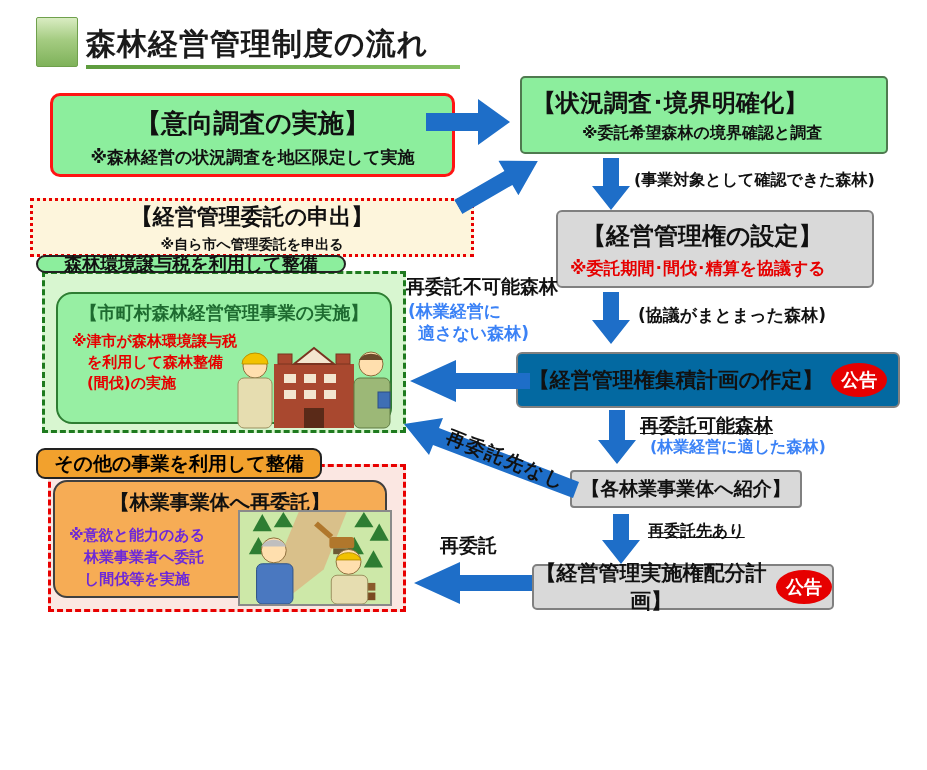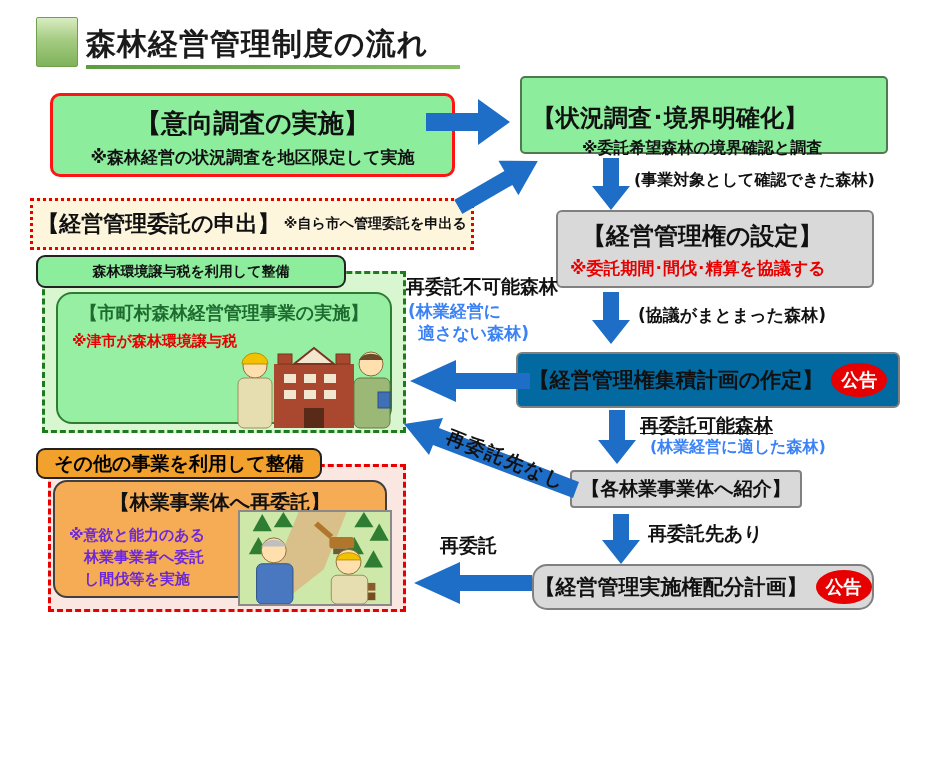--- a/index.html
+++ b/index.html
@@ -18,53 +18,53 @@
   .fbox { position:absolute; text-align:center; }
   .fbox .bt { font-weight:bold; color:#111; }
   .fbox .bn { font-weight:bold; }
 
   .box-ikou { left:50px; top:85px; width:405px; height:84px; background:#8cee9d;
     border:3px solid #ff1414; border-radius:10px; padding-top:10px; }
   .box-ikou .bt { font-size:26px; }
   .box-ikou .bn { font-size:17px; color:#111; margin-top:5px; }
 
   .box-joukyou { left:520px; top:68px; width:368px; height:78px; background:#8cee9d;
-    border:2px solid #4f7a4f; border-radius:5px; padding-top:24px; }
+    border:2px solid #4f7a4f; border-radius:5px; padding-top:9px; }
   .box-joukyou .bt { font-size:24px; text-align:left; padding-left:10px; }
   .box-joukyou .bn { font-size:16px; color:#111; margin-top:4px; padding-left:60px; text-align:left; }
 
-  .box-moushide { left:30px; top:190px; width:444px; height:52px; background:#fdf5dc;
-    border:3px dotted #e80000; display:flex; align-items:center; justify-content:center; gap:4px; }
+  .box-moushide { left:30px; top:190px; width:444px; height:59px; background:#fdf5dc;
+    border:3px dotted #e80000; display:flex; align-items:center; justify-content:center; gap:4px;flex-direction:column; }
   .box-moushide .bt { font-size:22px; }
   .box-moushide .bn { font-size:14px; color:#111; }
 
   .box-kanriken { left:556px; top:202px; width:318px; height:78px; background:#d9d9d9;
     border:2px solid #808080; border-radius:6px; padding-top:8px; }
   .box-kanriken .bt { font-size:24px; text-align:left; padding-left:24px; }
   .box-kanriken .bn { font-size:17px; color:#e60000; margin-top:5px; text-align:left; padding-left:12px; }
 
   .box-shuuseki { left:516px; top:344px; width:384px; height:56px; background:#0369a1;
     border:2px solid #808080; border-radius:6px; display:flex; align-items:center; justify-content:center; gap:8px; }
   .box-shuuseki .bt { font-size:21px; }
 
   .box-shoukai { left:570px; top:462px; width:232px; height:38px; background:#d9d9d9;
     border:2px solid #808080; border-radius:4px; display:flex; align-items:center; justify-content:center; }
   .box-shoukai .bt { font-size:19px; }
 
-  .box-haibun { left:532px; top:556px; width:342px; height:46px; background:#d9d9d9;
-    border:2px solid #808080; border-radius:15px; display:flex; align-items:center; justify-content:center; gap:8px; }
+  .box-haibun { left:532px; top:556px; width:302px; height:46px; background:#d9d9d9;
+    border:2px solid #808080; border-radius:5px; display:flex; align-items:center; justify-content:center; gap:8px; }
   .box-haibun .bt { font-size:21px; }
 
   .badge { background:#e60000; color:#fff; font-weight:bold; font-size:18px;
     width:56px; height:34px; border-radius:50%; display:flex; align-items:center; justify-content:center; flex:0 0 auto; }
 
   
   .tab { position:absolute; border:2px solid #222; border-radius:9px; font-weight:bold;
     display:flex; align-items:center; justify-content:center; z-index:3; }
-  .tab-green { left:36px; top:247px; width:310px; height:33px; background:#8cee9d; font-size:14px; color:#111; }
+  .tab-green { left:36px; top:247px; width:310px; height:18px; background:#8cee9d; font-size:18px; color:#111; }
   .tab-orange { left:36px; top:440px; width:286px; height:31px; background:#f2a12d; font-size:19px; color:#000000; }
 
   .greenbox-outer { position:absolute; left:42px; top:263px; width:364px; height:162px;
     background:#d8f6d0; border:3px dashed #1e7a1e; z-index:1; }
   .greenbox-inner { position:absolute; left:56px; top:284px; width:336px; height:132px;
     background:#97efa3; border:2px solid #2e7d32; border-radius:16px; z-index:2; }
   .greenbox-inner .bt { font-size:18px; font-weight:bold; color:#1e6b30; text-align:center; margin-top:7px; }
   .greenbox-inner .notes { margin-top:6px; margin-left:14px; text-align:left; }
   .greenbox-inner .note-line { font-size:15px; font-weight:bold; color:#e60000; line-height:21px; }
   .greenbox-inner .note-line.ind { padding-left:15px; }
@@ -81,21 +81,21 @@
   
   .lbl { position:absolute; font-weight:bold; color:#111; white-space:nowrap; z-index:4; }
   .lbl.dkgreen { color:#3b82f6; }
   .lbl-kakunin { left:634px; top:162px; font-size:16px; }
   .lbl-kyougi { left:638px; top:296px; font-size:17px; }
   .lbl-fukanou { left:406px; top:266px; font-size:19px; }
   .lbl-fukanou-s1 { left:408px; top:292px; font-size:17px; }
   .lbl-fukanou-s2 { left:418px; top:314px; font-size:17px; }
   .lbl-kanou { left:640px; top:405px; font-size:19px;text-decoration:underline; }
   .lbl-kanou-sub { left:650px; top:429px; font-size:16px; }
-  .lbl-sakiari { left:648px; top:513px; font-size:19px; }
+  .lbl-sakiari { left:648px; top:513px; font-size:16px;text-decoration:underline; }
   .lbl-sakinashi { left:452px; top:416px; font-size:19px; transform:rotate(22deg); transform-origin:left top; letter-spacing:2px; }
   .lbl-saiitaku { left:440px; top:525px; font-size:19px; }
 
   
   .arr { position:absolute; z-index:2; }
   .arr polygon { fill:#1e6ec8; }
   .arr-a1 { left:426px; top:88px; }
   .arr-a2 { left:452px; top:156px; transform:rotate(-30deg); }
   .arr-a3 { left:592px; top:150px; }
   .arr-a4 { left:592px; top:284px; }
@@ -150,20 +150,22 @@
     <span class="bt">【経営管理実施権配分計画】</span>
     <span class="badge">公告</span>
   </div>
 
   <div class="greenbox-outer"></div>
   <div class="tab tab-green">森林環境譲与税を利用して整備</div>
   <div class="greenbox-inner">
     <div class="bt">【市町村森林経営管理事業の実施】</div>
     <div class="notes">
       <div class="note-line">※津市が森林環境譲与税</div>
+      <div class="note-line ind">を利用して森林整備</div>
+      <div class="note-line ind">(間伐)の実施</div>
     </div>
   </div>
   <svg class="illus1" width="168" height="96" viewBox="0 0 168 96">
     <rect x="46" y="30" width="80" height="64" fill="#a9482f"></rect>
     <polygon points="66,30 86,14 106,30" fill="#f3e6cf" stroke="#7a3421" stroke-width="2"></polygon>
     <rect x="50" y="20" width="14" height="10" fill="#a9482f" stroke="#7a3421"></rect>
     <rect x="108" y="20" width="14" height="10" fill="#a9482f" stroke="#7a3421"></rect>
     <rect x="56" y="40" width="12" height="9" fill="#f3e6cf"></rect>
       <rect x="76" y="40" width="12" height="9" fill="#f3e6cf"></rect>
       <rect x="96" y="40" width="12" height="9" fill="#f3e6cf"></rect>

